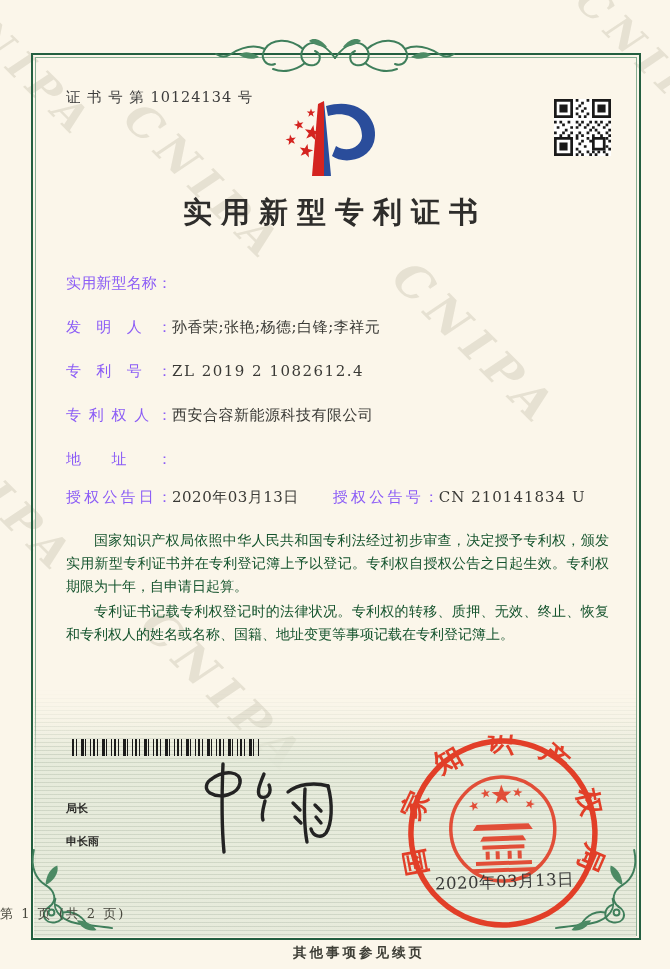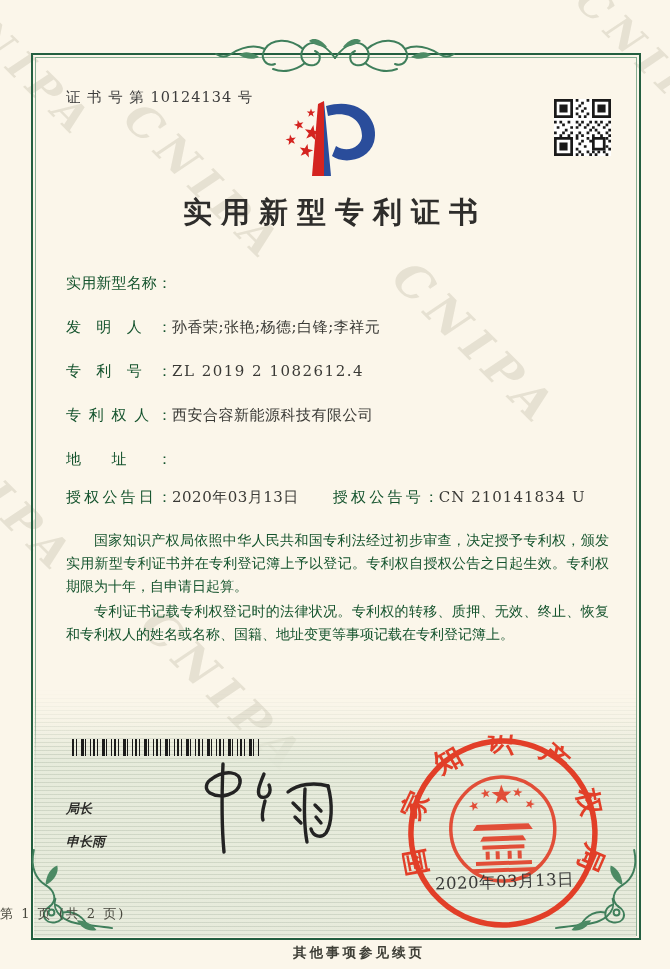--- a/index.html
+++ b/index.html
@@ -24,37 +24,37 @@
   .cert-no{position:absolute;left:66px;top:88px;z-index:3;font-size:14.5px;letter-spacing:1px;color:#3c3c3c;}
 
   .logo{position:absolute;left:278px;top:94px;z-index:3;}
   .qr{position:absolute;left:554px;top:99px;z-index:3;}
 
   .title{position:absolute;left:0;right:0;top:193px;z-index:3;text-align:center;
          font-size:29px;font-weight:700;letter-spacing:9px;color:#2e2d2b;}
 
   .content{position:absolute;left:66px;top:271px;width:543px;z-index:3;color:#3a3a36;}
   .row{display:flex;font-size:15px;line-height:24px;margin-bottom:20px;}
-  .label{flex:0 0 106px;width:106px;text-align:justify;text-align-last:justify;color:#14532d;font-family:Liberation Serif, serif;}
+  .label{flex:0 0 106px;width:106px;text-align:justify;text-align-last:justify;color:#8b5cf6;font-family:Liberation Serif, serif;}
   .value{flex:1;letter-spacing:.5px;}
   .grant-row{display:flex;font-size:15px;line-height:24px;margin-bottom:20px;}
   .grant-pair{display:flex;}
   .grant-pair + .grant-pair{margin-left:34px;}
   .para{font-size:14px;line-height:23px;text-align:justify;text-indent:2em;margin:0 0 2px 0;color:#14532d;}
 
   .barcode{position:absolute;left:72px;top:739px;width:189px;height:17px;z-index:4;
     background:repeating-linear-gradient(90deg,
       #1c1c1c 0 2px, rgba(0,0,0,0) 2px 4px,
       #1c1c1c 4px 5px, rgba(0,0,0,0) 5px 9px,
       #1c1c1c 9px 12px, rgba(0,0,0,0) 12px 13px,
       #1c1c1c 13px 14px, rgba(0,0,0,0) 14px 18px,
       #1c1c1c 18px 19px, rgba(0,0,0,0) 19px 21px);}
 
   .officer{position:absolute;left:66px;top:792px;z-index:4;font-family:"DejaVu Sans","Liberation Sans",sans-serif;
-           font-size:13px;font-weight:600;line-height:33px;color:#2b2b28;font-style:italic;}
+           font-size:11px;font-weight:600;line-height:33px;color:#2b2b28;}
   .signature{position:absolute;left:176px;top:756px;z-index:4;}
   .seal{position:absolute;left:401px;top:735px;z-index:5;transform:rotate(-2deg);}
 
   .page-info{position:absolute;left:0;right:16px;top:905px;z-index:6;text-align:left;font-size:13px;
              letter-spacing:2px;color:#49493f;}
   .continuation{position:absolute;left:0;right:0;top:944px;z-index:6;text-align:center;font-size:13.5px;
              font-weight:600;letter-spacing:3px;color:#3e3e36;padding-left:48px;}
 </style>
 </head>
 <body>

